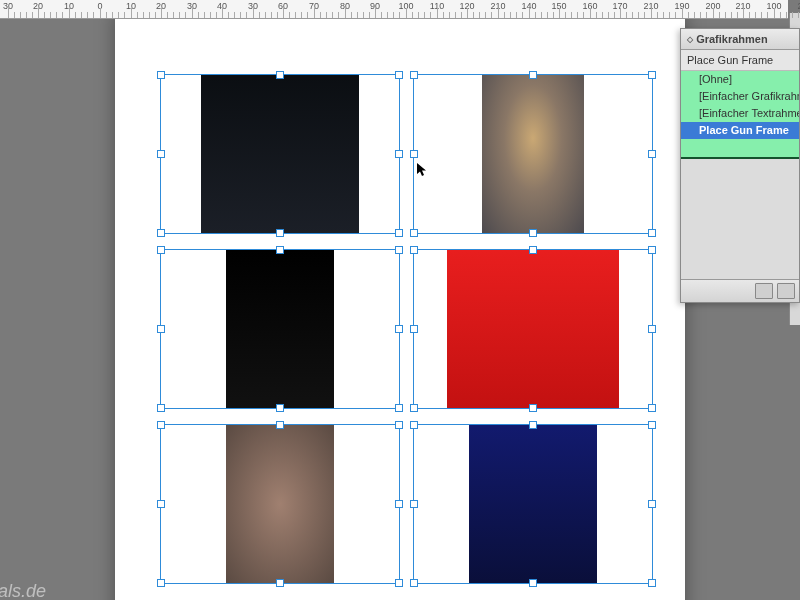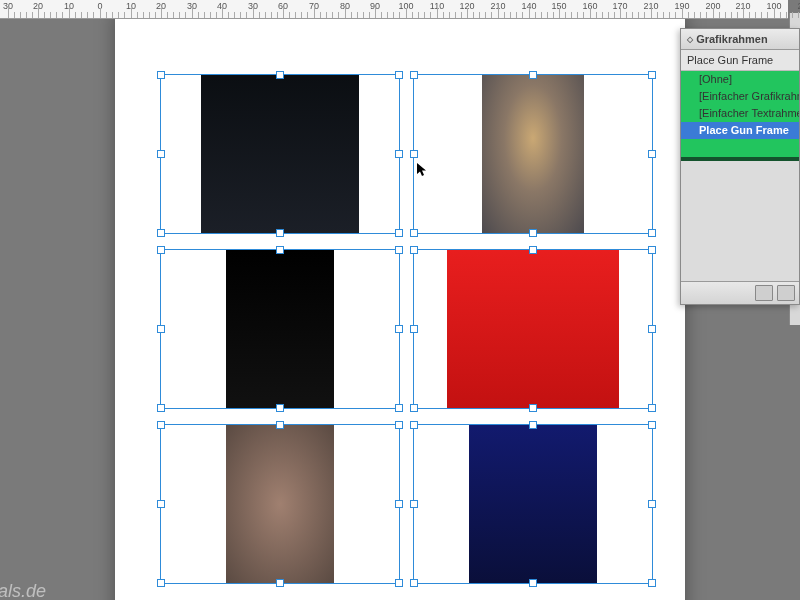--- a/index.html
+++ b/index.html
@@ -27,21 +27,21 @@
   .img4{background:linear-gradient(#e81e1e,#c31111);}
   .img5{background:radial-gradient(ellipse,#a08070,#5a4a42);}
   .img6{background:linear-gradient(#121a6e,#0a0f3a);}
   .cursor{position:absolute;left:417px;top:145px;width:10px;height:14px;z-index:20;}
   
   .panel{position:absolute;right:0;top:28px;width:118px;background:#dcdcdc;border:1px solid #8a8a8a;z-index:10;box-shadow:-2px 2px 6px rgba(0,0,0,.25);}
   .panel-drag{position:absolute;right:0;top:13px;width:10px;height:312px;background:#d8d8d8;border-left:1px solid #888;}
   .panel-tab{height:20px;background:linear-gradient(#ebebeb,#d5d5d5);border-bottom:1px solid #999;display:flex;align-items:center;padding:0 6px;font-weight:bold;color:#444;}
   .panel-tab .arrows{font-size:8px;margin-right:3px;color:#666;}
   .panel-title{padding:4px 6px;border-bottom:1px solid #bcbcbc;background:#e6e6e6;white-space:nowrap;overflow:hidden;}
-  .style-list{background:#22c55e;height:86px;border-bottom:4px solid #14532d;overflow:hidden;}
+  .style-list{background:#86efac;height:86px;border-bottom:2px solid #14532d;overflow:hidden;}
   .style-item{height:17px;line-height:17px;padding:0 0 0 18px;white-space:nowrap;overflow:hidden;}
   .style-item.selected{background:#3b7bd6;color:#fff;font-weight:bold;}
   .panel-gap{height:120px;}
   .panel-footer{height:22px;background:linear-gradient(#e8e8e8,#d4d4d4);border-top:1px solid #999;display:flex;justify-content:flex-end;align-items:center;gap:4px;padding:0 4px;}
   .panel-footer .ico{width:16px;height:14px;background:#cfcfcf;border:1px solid #888;border-radius:1px;}
   .watermark{position:absolute;left:-2px;bottom:-2px;color:#ddd;font-size:18px;font-style:italic;z-index:6;opacity:.7;}
 </style>
 </head>
 <body>
 

